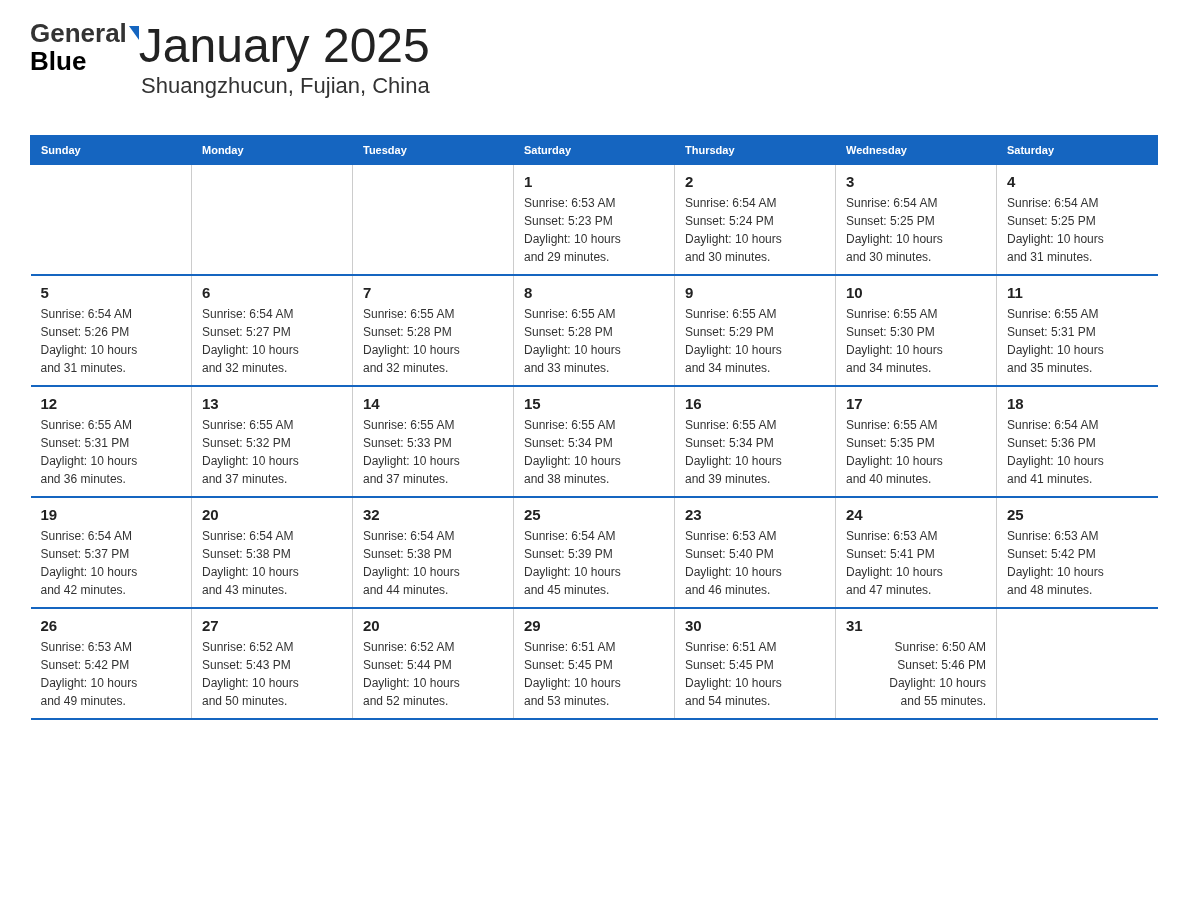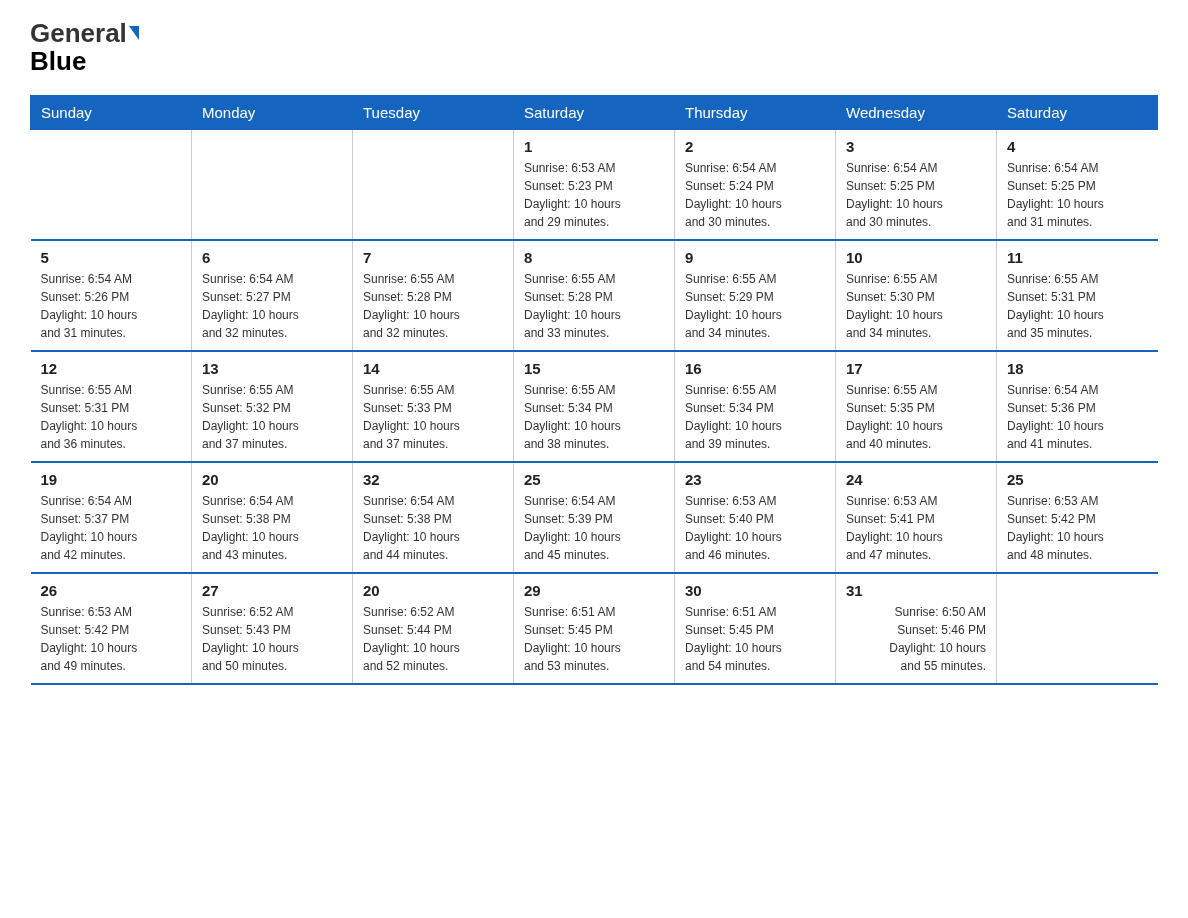--- a/index.html
+++ b/index.html
@@ -7,21 +7,21 @@
       font-family: Arial, sans-serif;
       background: #fff;
       padding: 20px 30px;
       width: 1188px;
       min-height: 918px;
     }
     .header {
       display: flex;
       justify-content: flex-start;
       align-items: flex-start;
-      margin-bottom: 18px;
+      margin-bottom: 36px;
     }
     .logo {
       display: flex;
       flex-direction: column;
       align-items: flex-start;
     }
     .logo-text {
       font-size: 26px;
       font-weight: bold;
       color: #333;
@@ -63,22 +63,22 @@
     table {
       width: 100%;
       border-collapse: collapse;
       table-layout: fixed;
     }
     thead tr {
       background-color: #1565c0;
     }
     thead th {
       color: #fff;
-      font-size: 15px;
-      font-weight: normal;
+      font-size: 11px;
+      font-weight: bold;
       padding: 8px 10px;
       text-align: left;
       border: 1px solid #1565c0;
     }
     tbody tr {
       border-bottom: 2px solid #1565c0;
     }
     tbody td {
       vertical-align: top;
       padding: 8px 10px;
@@ -106,20 +106,24 @@
 </head>
 <body>
 
 <div class="header">
   <div class="logo">
     <div class="logo-line">
       <span class="logo-text">General</span>
       <span class="logo-triangle"></span>
     </div>
     <span class="logo-blue">Blue</span>
+  </div>
+  <div class="title-block">
+    <h1>January 2025</h1>
+    <h2>Shuangzhucun, Fujian, China</h2>
   </div>
 </div>
 
 <table>
   <thead>
     <tr>
     <th>Sunday</th>
         <th>Monday</th>
         <th>Tuesday</th>
         <th>Saturday</th>

